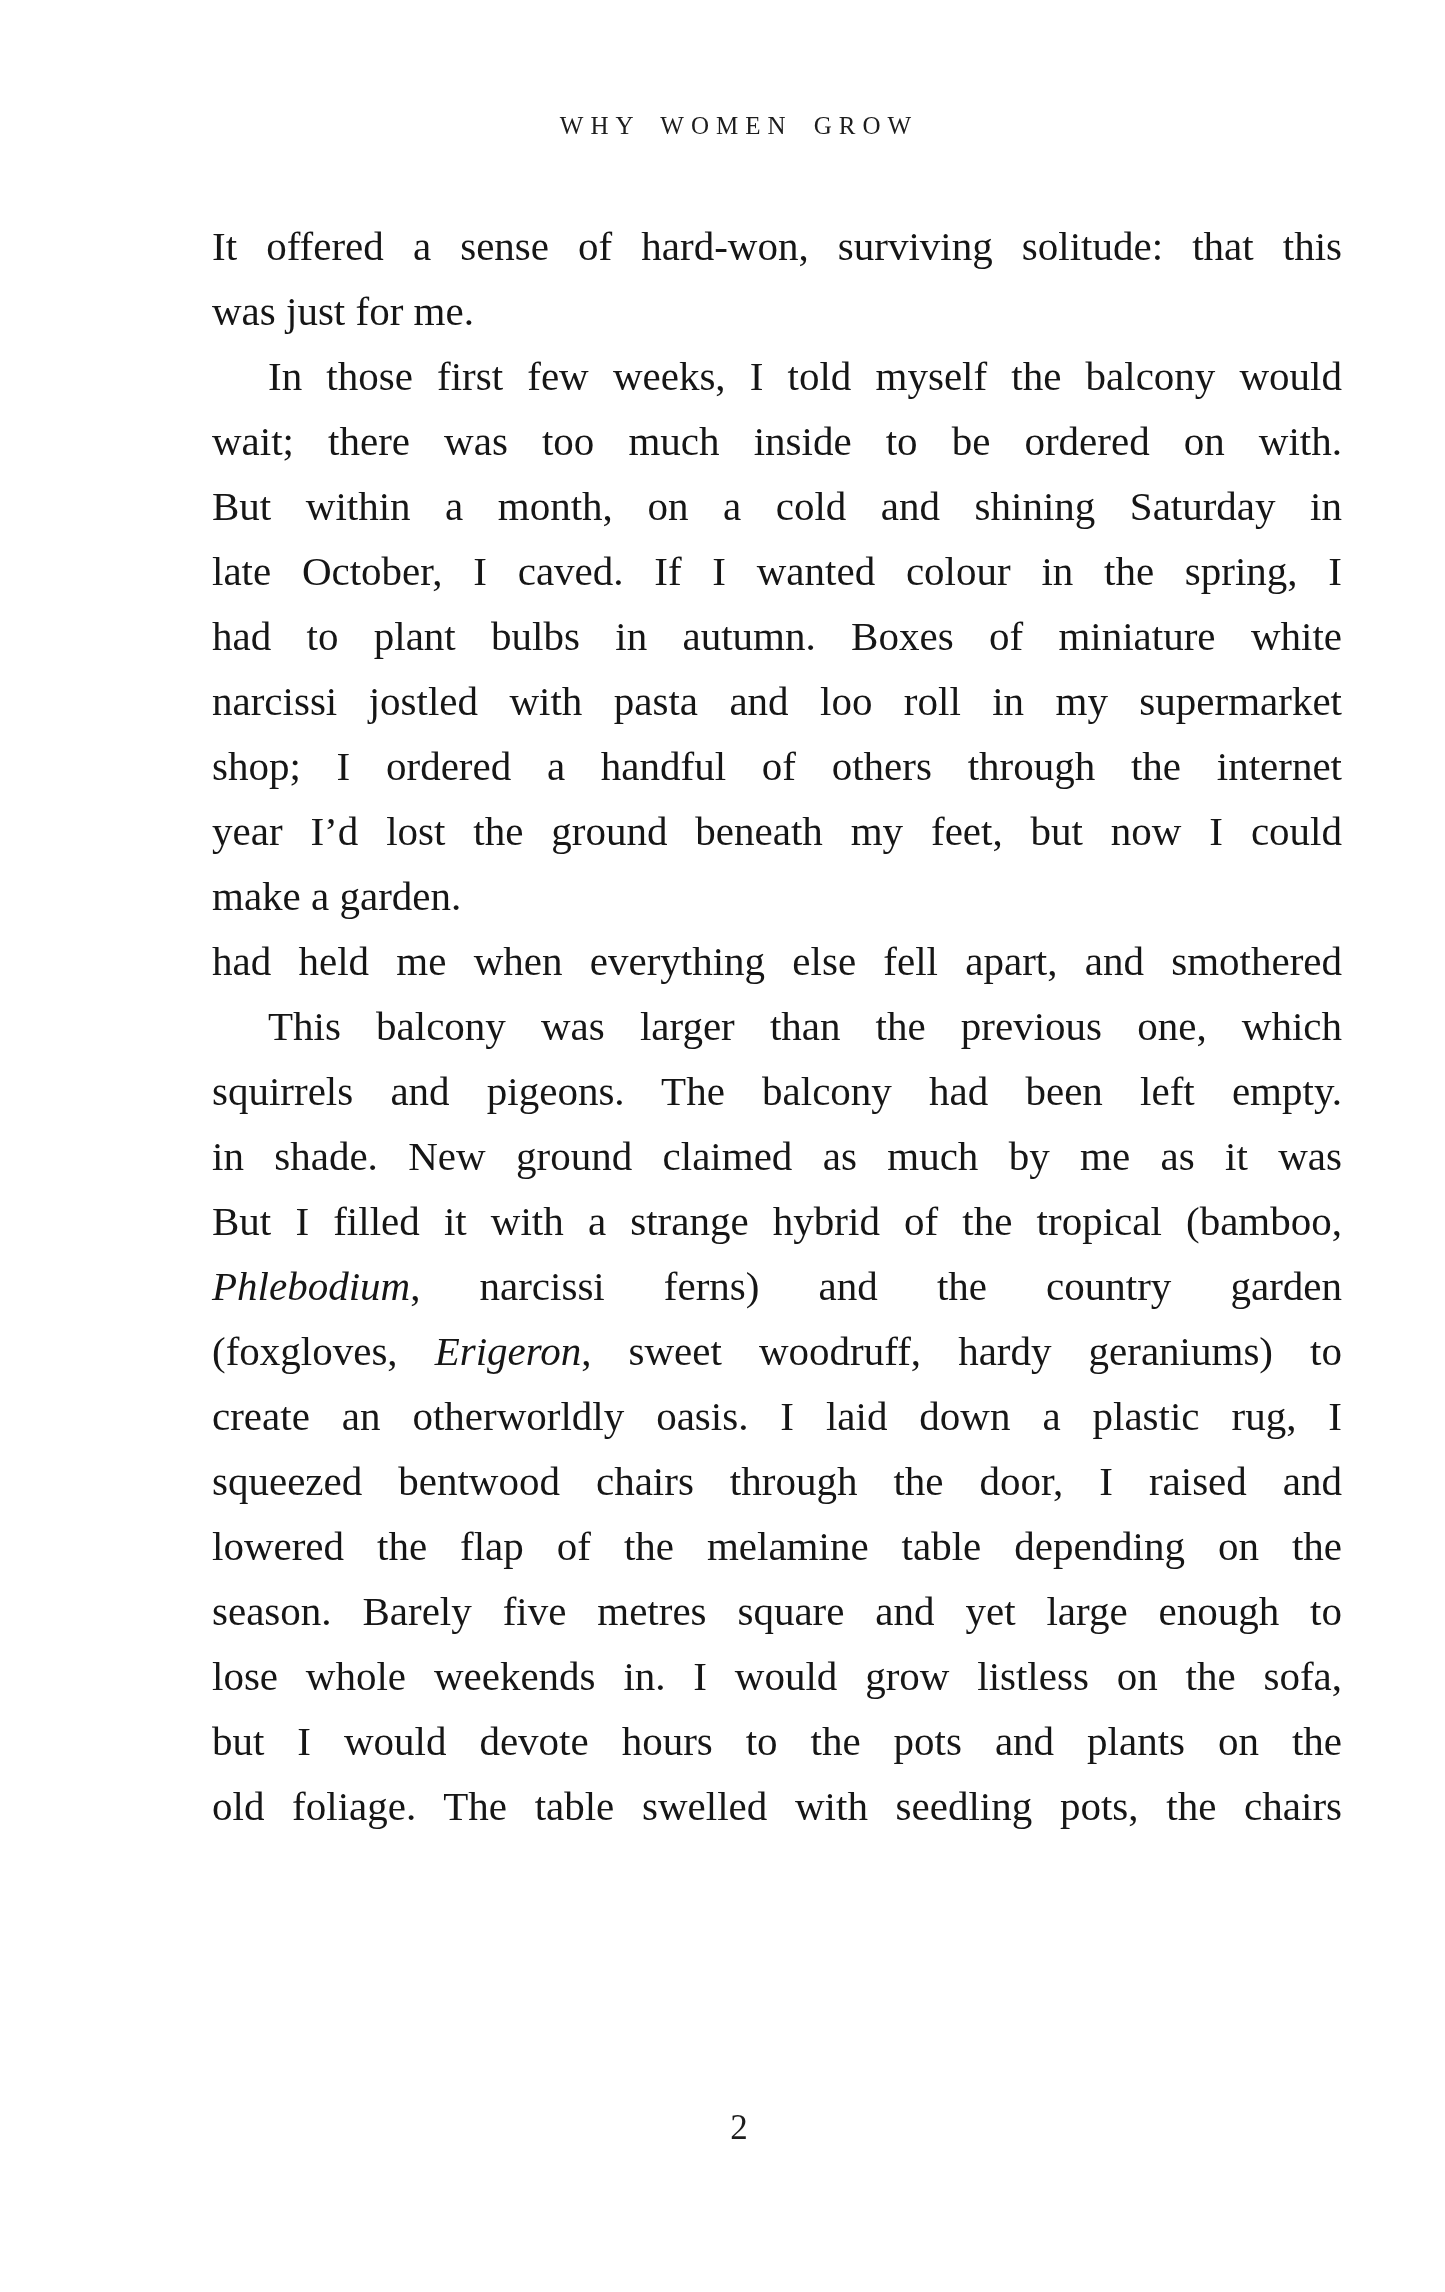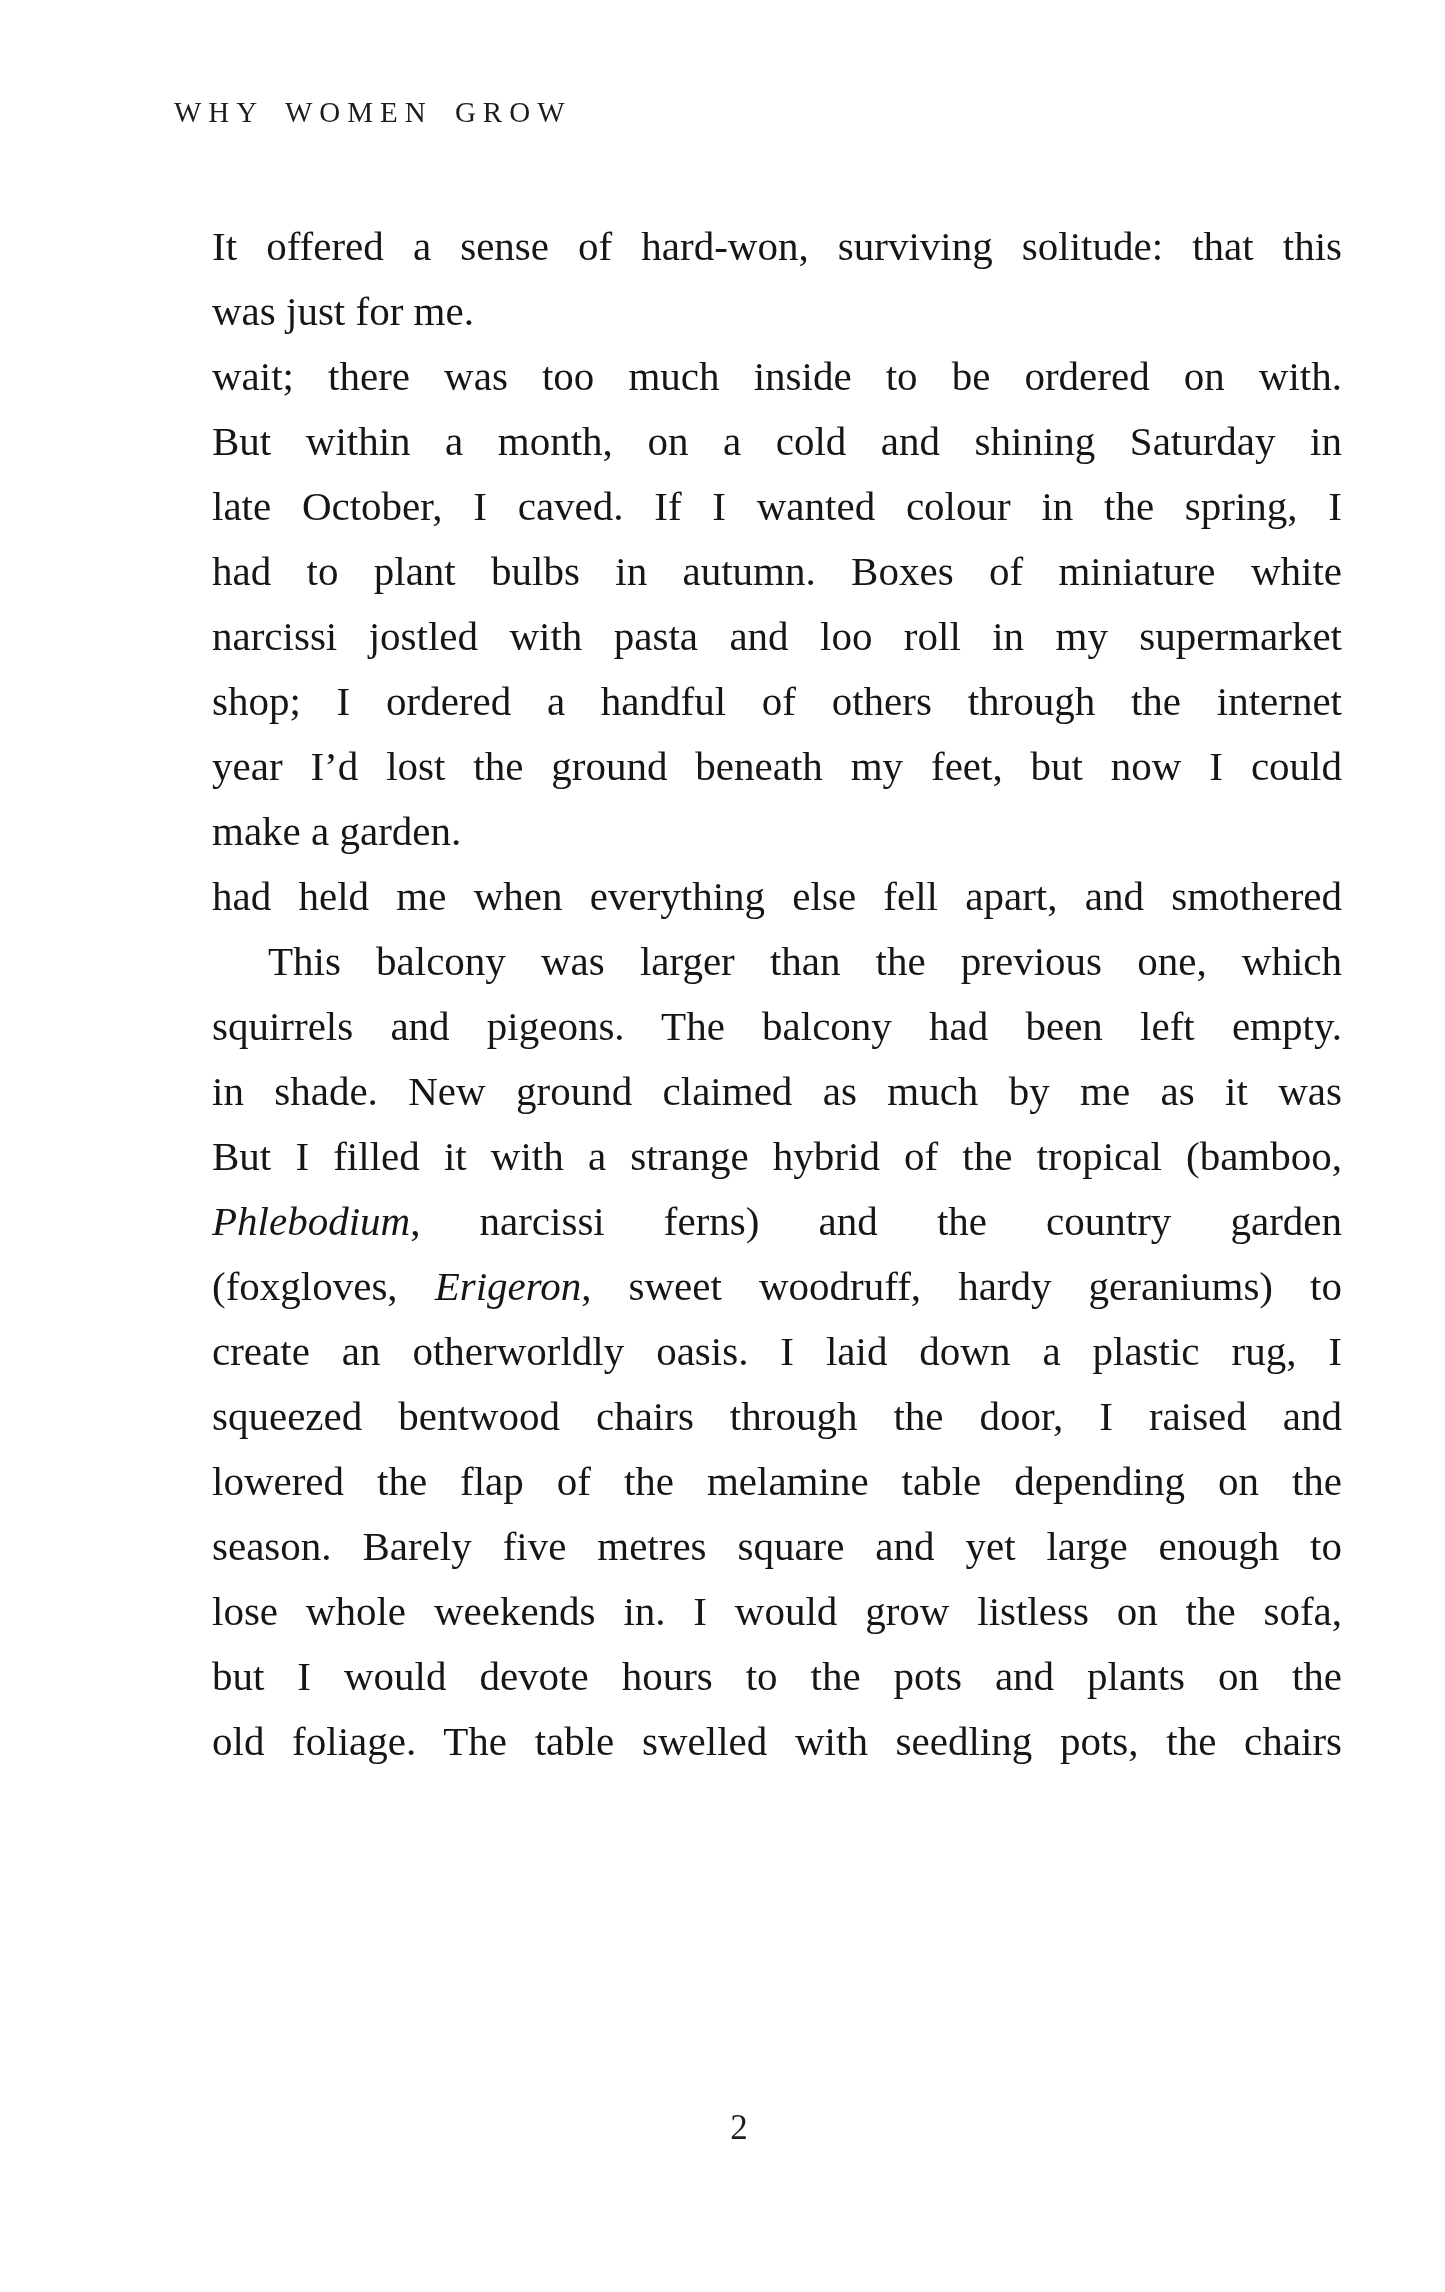--- a/index.html
+++ b/index.html
@@ -12,25 +12,25 @@
     width: 1445px;
     height: 2292px;
     margin: 0 auto;
     background: #ffffff;
     font-family: "Liberation Serif", "DejaVu Serif", serif;
     color: #161616;
     overflow: hidden;
   }
   .running-header {
     position: absolute;
-    top: 96px;
+    top: 112px;
     left: 174px;
     width: 1130px;
-    text-align: left;
-    font-size: 29px;
+    text-align: center;
+    font-size: 25px;
     letter-spacing: 7px;
     word-spacing: 8px;
     color: #1d1d1d;
     white-space: nowrap;
   }
   .text-block {
     position: absolute;
     top: 214px;
     left: 174px;
     width: 1130px;
@@ -66,20 +66,21 @@
 </style>
 </head>
 <body>
 
 <div class="page">
   <div class="running-header">WHY WOMEN GROW</div>
 
   <div class="text-block" id="body-lines">
       <div class="line just"><span>It offered a sense of hard-won, surviving solitude: that this</span></div>
       <div class="line"><span>was just for me.</span></div>
+      <div class="line indent just"><span>In those first few weeks, I told myself the balcony would</span></div>
       <div class="line just"><span>wait; there was too much inside to be ordered on with.</span></div>
       <div class="line just"><span>But within a month, on a cold and shining Saturday in</span></div>
       <div class="line just"><span>late October, I caved. If I wanted colour in the spring, I</span></div>
       <div class="line just"><span>had to plant bulbs in autumn. Boxes of miniature white</span></div>
       <div class="line just"><span>narcissi jostled with pasta and loo roll in my supermarket</span></div>
       <div class="line just"><span>shop; I ordered a handful of others through the internet</span></div>
       <div class="line just"><span>year I’d lost the ground beneath my feet, but now I could</span></div>
       <div class="line"><span>make a garden.</span></div>
       <div class="line just"><span>had held me when everything else fell apart, and smothered</span></div>
       <div class="line indent just"><span>This balcony was larger than the previous one, which</span></div>

